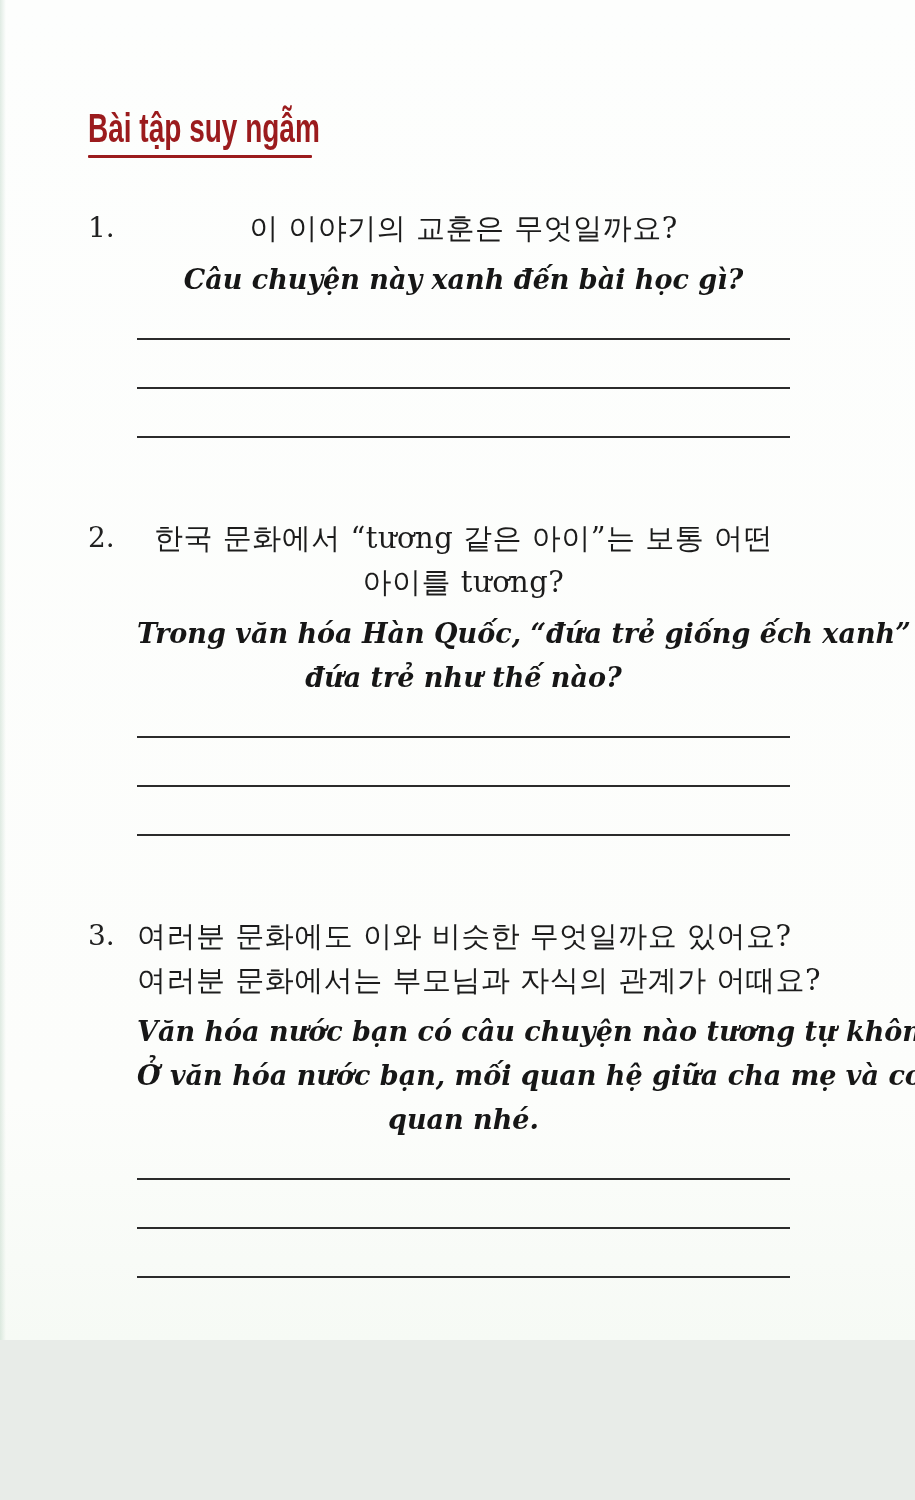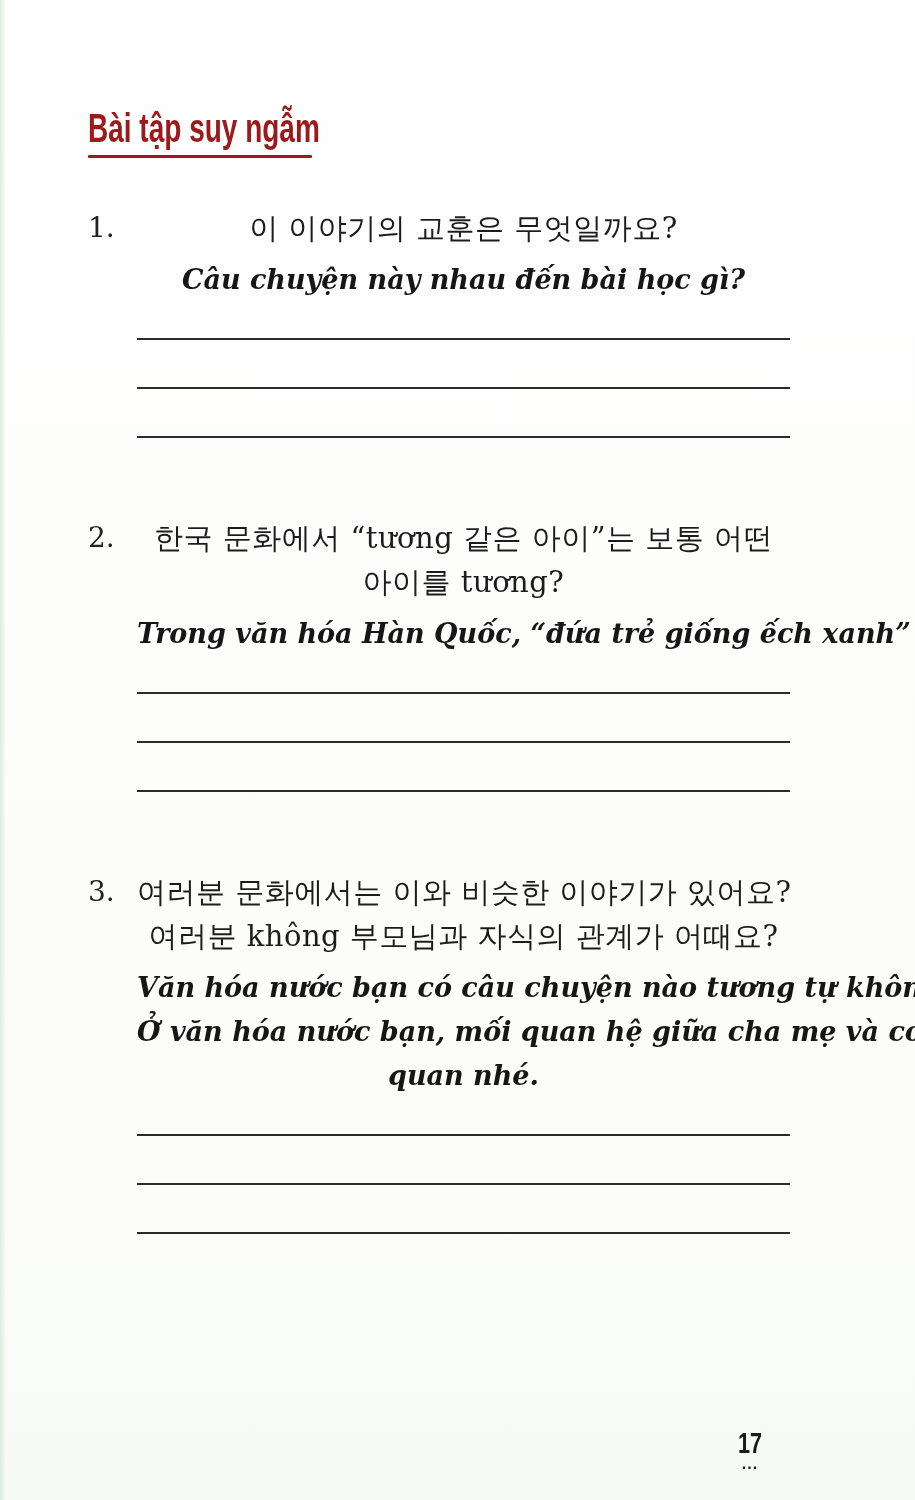--- a/index.html
+++ b/index.html
@@ -5,21 +5,21 @@
   * { margin: 0; padding: 0; box-sizing: border-box; }
 
   html, body {
     background: #e8ece8;
     font-family: "DejaVu Serif", "Liberation Serif", serif;
   }
 
   .page {
     position: relative;
     width: 915px;
-    height: 1500px;
+    height: 1340px;
     margin: 0 auto;
     background: linear-gradient(180deg, #fdfefd 0%, #fcfdfb 82%, #f6faf5 100%);
     color: #1e1e1e;
     overflow: hidden;
     padding: 108px 125px 0 88px;
   }
 
   
   .page::before {
     content: "";
@@ -130,54 +130,55 @@
     <div class="title-underline"></div>
   </div>
 
   <div class="question">
     <span class="q-num">1.</span>
     <div class="q-body">
       <div class="korean-block">
         <div class="korean-line">이 이야기의 교훈은 무엇일까요?</div>
       </div>
       <div class="viet-block">
-        <div class="viet-line">Câu chuyện này nhau đến bài học gì?</div>
+        <div class="viet-line">Câu chuyện này xanh đến bài học gì?</div>
       </div>
       <div class="answer-lines">
         <div class="answer-line"></div>
         <div class="answer-line"></div>
         <div class="answer-line"></div>
       </div>
     </div>
   </div>
 
   <div class="question">
     <span class="q-num">2.</span>
     <div class="q-body">
       <div class="korean-block">
         <div class="korean-line">한국 문화에서 “tương 같은 아이”는 보통 어떤</div>
         <div class="korean-line">아이를 tương?</div>
       </div>
       <div class="viet-block">
         <div class="viet-line">Trong văn hóa Hàn Quốc, “đứa trẻ giống ếch xanh” là</div>
+        <div class="viet-line">đứa trẻ như thế nào?</div>
       </div>
       <div class="answer-lines">
         <div class="answer-line"></div>
         <div class="answer-line"></div>
         <div class="answer-line"></div>
       </div>
     </div>
   </div>
 
   <div class="question">
     <span class="q-num">3.</span>
     <div class="q-body">
       <div class="korean-block">
-        <div class="korean-line">여러분 문화에서는 이와 비슷한 이야기가 있어요?</div>
-        <div class="korean-line">여러분 không 부모님과 자식의 관계가  어때요?</div>
+        <div class="korean-line">여러분 문화에도 이와 비슷한 무엇일까요 있어요?</div>
+        <div class="korean-line">여러분 문화에서는 부모님과 자식의 관계가  어때요?</div>
       </div>
       <div class="viet-block">
         <div class="viet-line">Văn hóa nước bạn có câu chuyện nào tương tự không?</div>
         <div class="viet-line">Ở văn hóa nước bạn, mối quan hệ giữa cha mẹ và con</div>
         <div class="viet-line">quan nhé.</div>
       </div>
       <div class="answer-lines">
         <div class="answer-line"></div>
         <div class="answer-line"></div>
         <div class="answer-line"></div>

